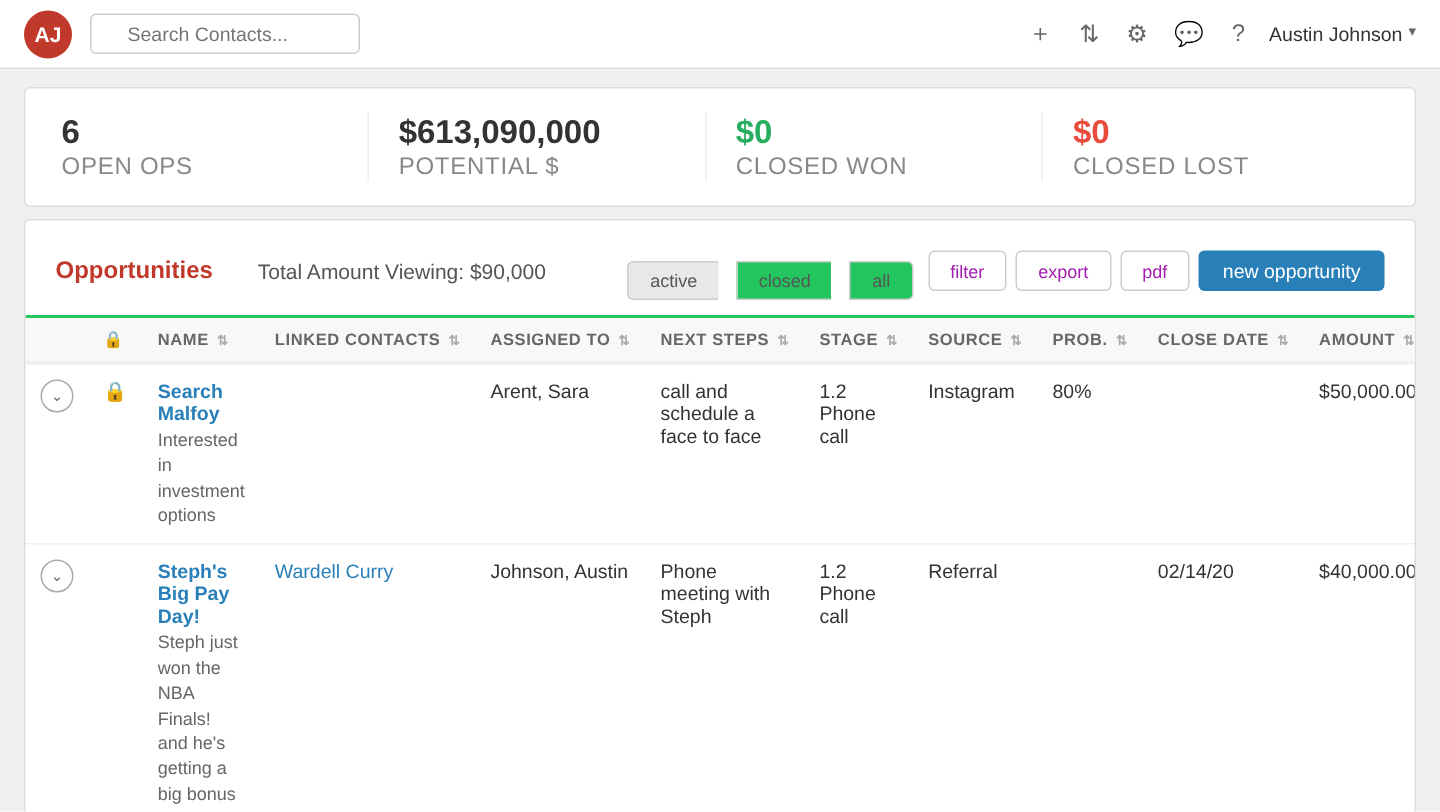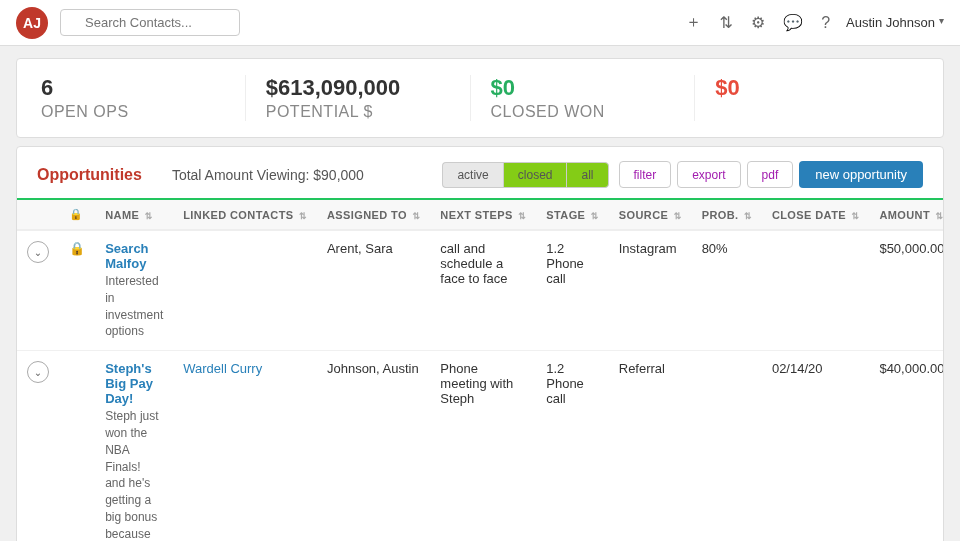--- a/index.html
+++ b/index.html
@@ -38,23 +38,23 @@
       margin: 0 16px; overflow: hidden;
     }
 
     
     .panel-header {
       display: flex; align-items: center; padding: 14px 20px 10px;
       border-bottom: 2px solid #22c55e; flex-wrap: wrap; gap: 10px;
     }
     .panel-title { color: #c0392b; font-size: 16px; font-weight: 600; margin-right: 20px; }
     .panel-subtitle { font-size: 14px; color: #555; flex: 1; }
-    .filter-btns { display: flex; gap: 0; }
+    .filter-btns { display: flex; gap: 12px; margin-top: 13px; }
     .filter-btn {
-      border: 1px solid #ccc; background: #84cc16; padding: 5px 14px;
+      border: 1px solid #ccc; background: #22c55e; padding: 5px 14px;
       font-size: 12px; cursor: pointer; color: #555;
       border-right: none;
     }
     .filter-btn:first-child { border-radius: 4px 0 0 4px; }
     .filter-btn:last-child { border-right: 1px solid #ccc; border-radius: 0 4px 4px 0; }
     .filter-btn.active-btn { background: #e8e8e8; font-weight: 500; }
     .action-btns { display: flex; gap: 6px; }
     .action-btn {
       border: 1px solid #ccc; background: #fff; padding: 5px 14px;
       font-size: 12px; cursor: pointer; color: #a21caf; border-radius: 4px;
@@ -124,20 +124,21 @@
   <div class="stat-item">
     <div class="stat-value">$613,090,000</div>
     <div class="stat-label">POTENTIAL $</div>
   </div>
   <div class="stat-item">
     <div class="stat-value green">$0</div>
     <div class="stat-label">CLOSED WON</div>
   </div>
   <div class="stat-item">
     <div class="stat-value red-stat">$0</div>
+    <div class="stat-label">CLOSED LOST</div>
   </div>
 </div>
 
 <div class="main-panel">
 
   <div class="panel-header">
     <span class="panel-title">Opportunities</span>
     <span class="panel-subtitle">Total Amount Viewing: $90,000</span>
     <div class="filter-btns">
       <button class="filter-btn active-btn">active</button>

